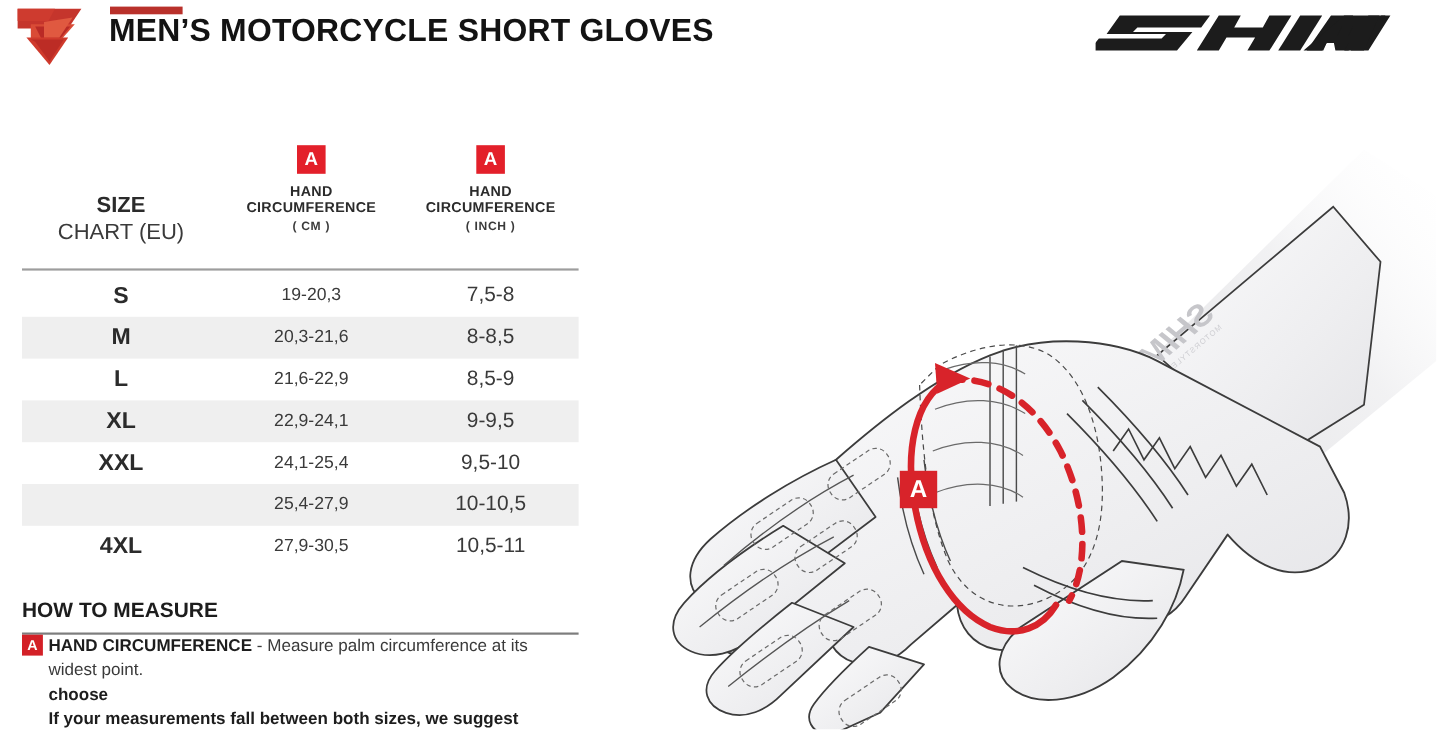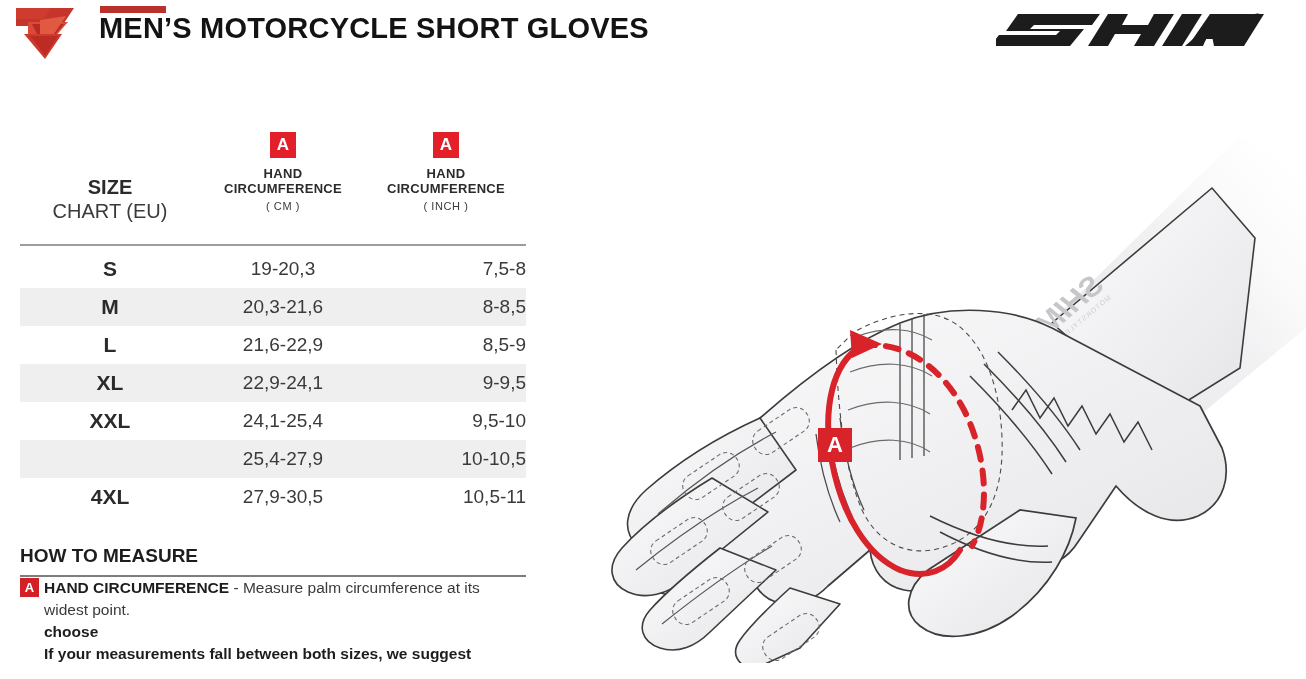--- a/index.html
+++ b/index.html
@@ -33,31 +33,31 @@
 
   .th-size-main{font-size:20px;font-weight:bold;color:#2b2b2b;margin-top:44px;line-height:23px;}
   .th-size-sub{font-size:20px;font-weight:normal;color:#3a3a3a;line-height:24px;}
 
   .abadge{
     display:inline-block;width:26px;height:26px;background:#e3202a;
     color:#fff;font-size:17px;font-weight:bold;line-height:26px;text-align:center;
   }
   .th-line1{font-size:13px;font-weight:bold;letter-spacing:.3px;color:#2b2b2b;margin-top:8px;line-height:15px;}
   .th-line2{font-size:13px;font-weight:bold;letter-spacing:.3px;color:#2b2b2b;line-height:15px;}
-  .th-unit{font-size:11px;font-weight:normal;letter-spacing:.6px;color:#3a3a3a;margin-top:3px;line-height:14px;}
+  .th-unit{font-size:11px;font-weight:bold;letter-spacing:.6px;color:#3a3a3a;margin-top:3px;line-height:14px;}
 
   .thead-rule{position:absolute;left:0;top:112px;width:506px;height:2px;background:#9d9d9d;}
 
   .tbody{position:absolute;left:0;top:118px;width:506px;}
   .trow{position:relative;height:38px;}
   .trow.alt{background:#efefef;}
   .cell{position:absolute;top:0;height:38px;line-height:38px;text-align:center;}
   .cell.size{left:0;width:180px;font-size:21px;font-weight:bold;color:#2b2b2b;}
-  .cell.cm{left:180px;width:166px;font-size:19px;color:#3a3a3a;}
-  .cell.inch{left:346px;width:160px;font-size:19px;color:#3a3a3a;text-align:right;}
+  .cell.cm{left:180px;width:166px;font-size:16px;color:#3a3a3a;}
+  .cell.inch{left:346px;width:160px;font-size:19px;color:#3a3a3a;}
 
   
   .measure{position:absolute;left:20px;top:545px;width:520px;}
   .measure-title{font-size:19px;font-weight:bold;color:#1d1d1d;line-height:22px;}
   .measure-rule{width:506px;height:2px;background:#7d7d7d;margin-top:8px;}
   .measure-body{position:relative;}
   .m-badge{
     display:inline-block;width:19px;height:19px;background:#d32027;
     color:#fff;font-size:13px;font-weight:bold;line-height:19px;text-align:center;
     vertical-align:1px;margin-right:5px;

